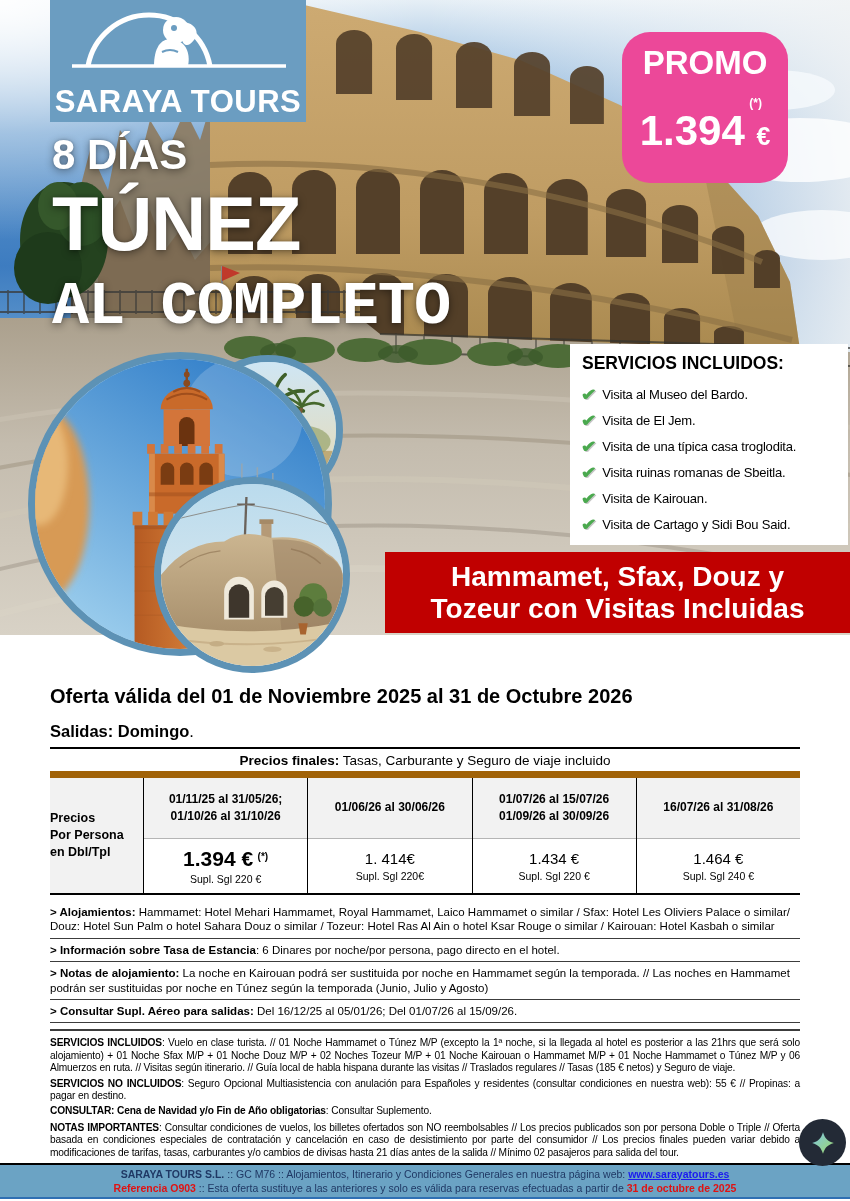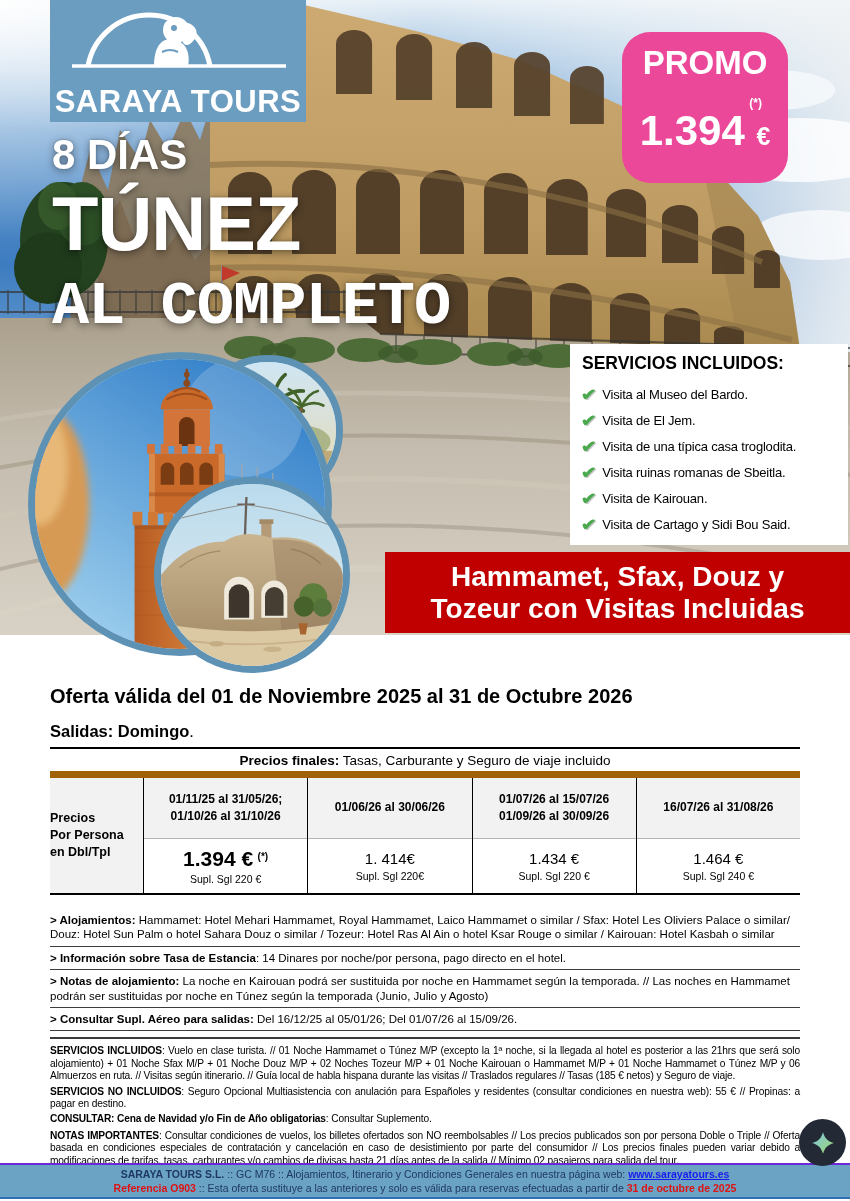--- a/index.html
+++ b/index.html
@@ -51,32 +51,32 @@
   .pt-col{flex:1 1 0;display:flex;flex-direction:column;}
   .pt-col + .pt-col{border-left:1px solid #000;}
   .pt-dates{height:60px;background:#f2f2f2;border-bottom:1px solid #b5b5b5;
             display:flex;flex-direction:column;align-items:center;justify-content:center;
             font-weight:bold;font-size:12px;line-height:1.45;text-align:center;}
   .pt-price{height:54px;display:flex;flex-direction:column;align-items:center;justify-content:center;text-align:center;}
   .pt-main{font-size:15px;}
   .featured .pt-main{font-size:21px;font-weight:bold;}
   .pt-note{font-size:10px;font-weight:bold;vertical-align:super;}
   .pt-supl{font-size:10.5px;margin-top:2px;}
-  .notes{margin-top:14px;}
+  .notes{margin-top:6px;}
   .note{padding:4px 2px 4px 0;border-bottom:1px solid #3c3c3c;font-size:11.5px;line-height:1.25;}
   .note b{font-weight:bold;}
   .dbl-rule{margin-top:6px;border-top:2px solid #3c3c3c;height:0;}
   .fineprint{margin-top:6px;}
   .fp{font-size:10.2px;line-height:1.22;letter-spacing:-.15px;text-align:justify;margin:0 0 3px 0;}
   .fp.gap{margin-bottom:4px;}
   .fp b{font-weight:bold;}
   .pre-footer-rule{margin-top:4px;border-top:1px solid #555;height:0;}
   
   .footer{position:absolute;left:0;top:1163px;width:850px;height:32px;background:#6ba3c4;
-          border-top:2px solid #6d28d9;border-bottom:2px solid #2f6fb3;
+          border-top:2px solid #000000;border-bottom:2px solid #2f6fb3;
           display:flex;flex-direction:column;align-items:center;justify-content:center;
           font-size:10.5px;color:#1f3864;line-height:1.35;}
   .footer b{font-weight:bold;}
   .footer a{color:#1a1aef;font-weight:bold;text-decoration:underline;}
   .ref-red{color:#e01212;font-weight:bold;}
   .widget{position:absolute;left:799px;top:1119px;width:47px;height:47px;border-radius:50%;
           background:#232a36;display:flex;align-items:center;justify-content:center;z-index:5;}
 </style>
 </head>
 <body>
@@ -528,21 +528,21 @@
             <div class="pt-supl">Supl. Sgl 240 €</div>
           </div>
         </div>
       </div>
     </div>
 
     <div class="notes">
       <div class="note">
         <b>&gt; Alojamientos:</b><span>  Hammamet: Hotel Mehari Hammamet, Royal Hammamet, Laico Hammamet o similar / Sfax: Hotel Les Oliviers Palace o similar/ Douz: Hotel Sun Palm o hotel Sahara Douz o similar / Tozeur: Hotel Ras Al Ain o hotel Ksar Rouge o similar / Kairouan: Hotel Kasbah o similar</span></div>
       <div class="note">
-        <b>&gt; Información sobre Tasa de Estancia</b><span>:  14 Dinares por noche/por persona, pago directo en el hotel.</span></div>
+        <b>&gt; Información sobre Tasa de Estancia</b><span>:  6 Dinares por noche/por persona, pago directo en el hotel.</span></div>
       <div class="note">
         <b>&gt; Notas de alojamiento:</b><span> La noche en Kairouan podrá ser sustituida por noche en Hammamet según la temporada. // Las noches en Hammamet podrán ser sustituidas por noche en Túnez según la temporada (Junio, Julio y Agosto)</span></div>
       <div class="note">
         <b>&gt; Consultar Supl. Aéreo para salidas:</b><span> Del 16/12/25 al 05/01/26; Del 01/07/26 al 15/09/26.</span></div>
       <div class="dbl-rule"></div>
     </div>
 
     <div class="fineprint">
       <p class="fp">
         <b>SERVICIOS INCLUIDOS</b><span>: Vuelo en clase turista. // 01 Noche Hammamet o Túnez M/P (excepto la 1ª noche, si la llegada al hotel es posterior a las 21hrs que será solo alojamiento) + 01 Noche Sfax M/P + 01 Noche Douz M/P + 02 Noches Tozeur M/P + 01 Noche Kairouan o Hammamet M/P + 01 Noche Hammamet o Túnez M/P y 06 Almuerzos en ruta. // Visitas según itinerario. // Guía local de habla hispana durante las visitas // Traslados regulares // Tasas (185 € netos) y Seguro de viaje.</span></p>

